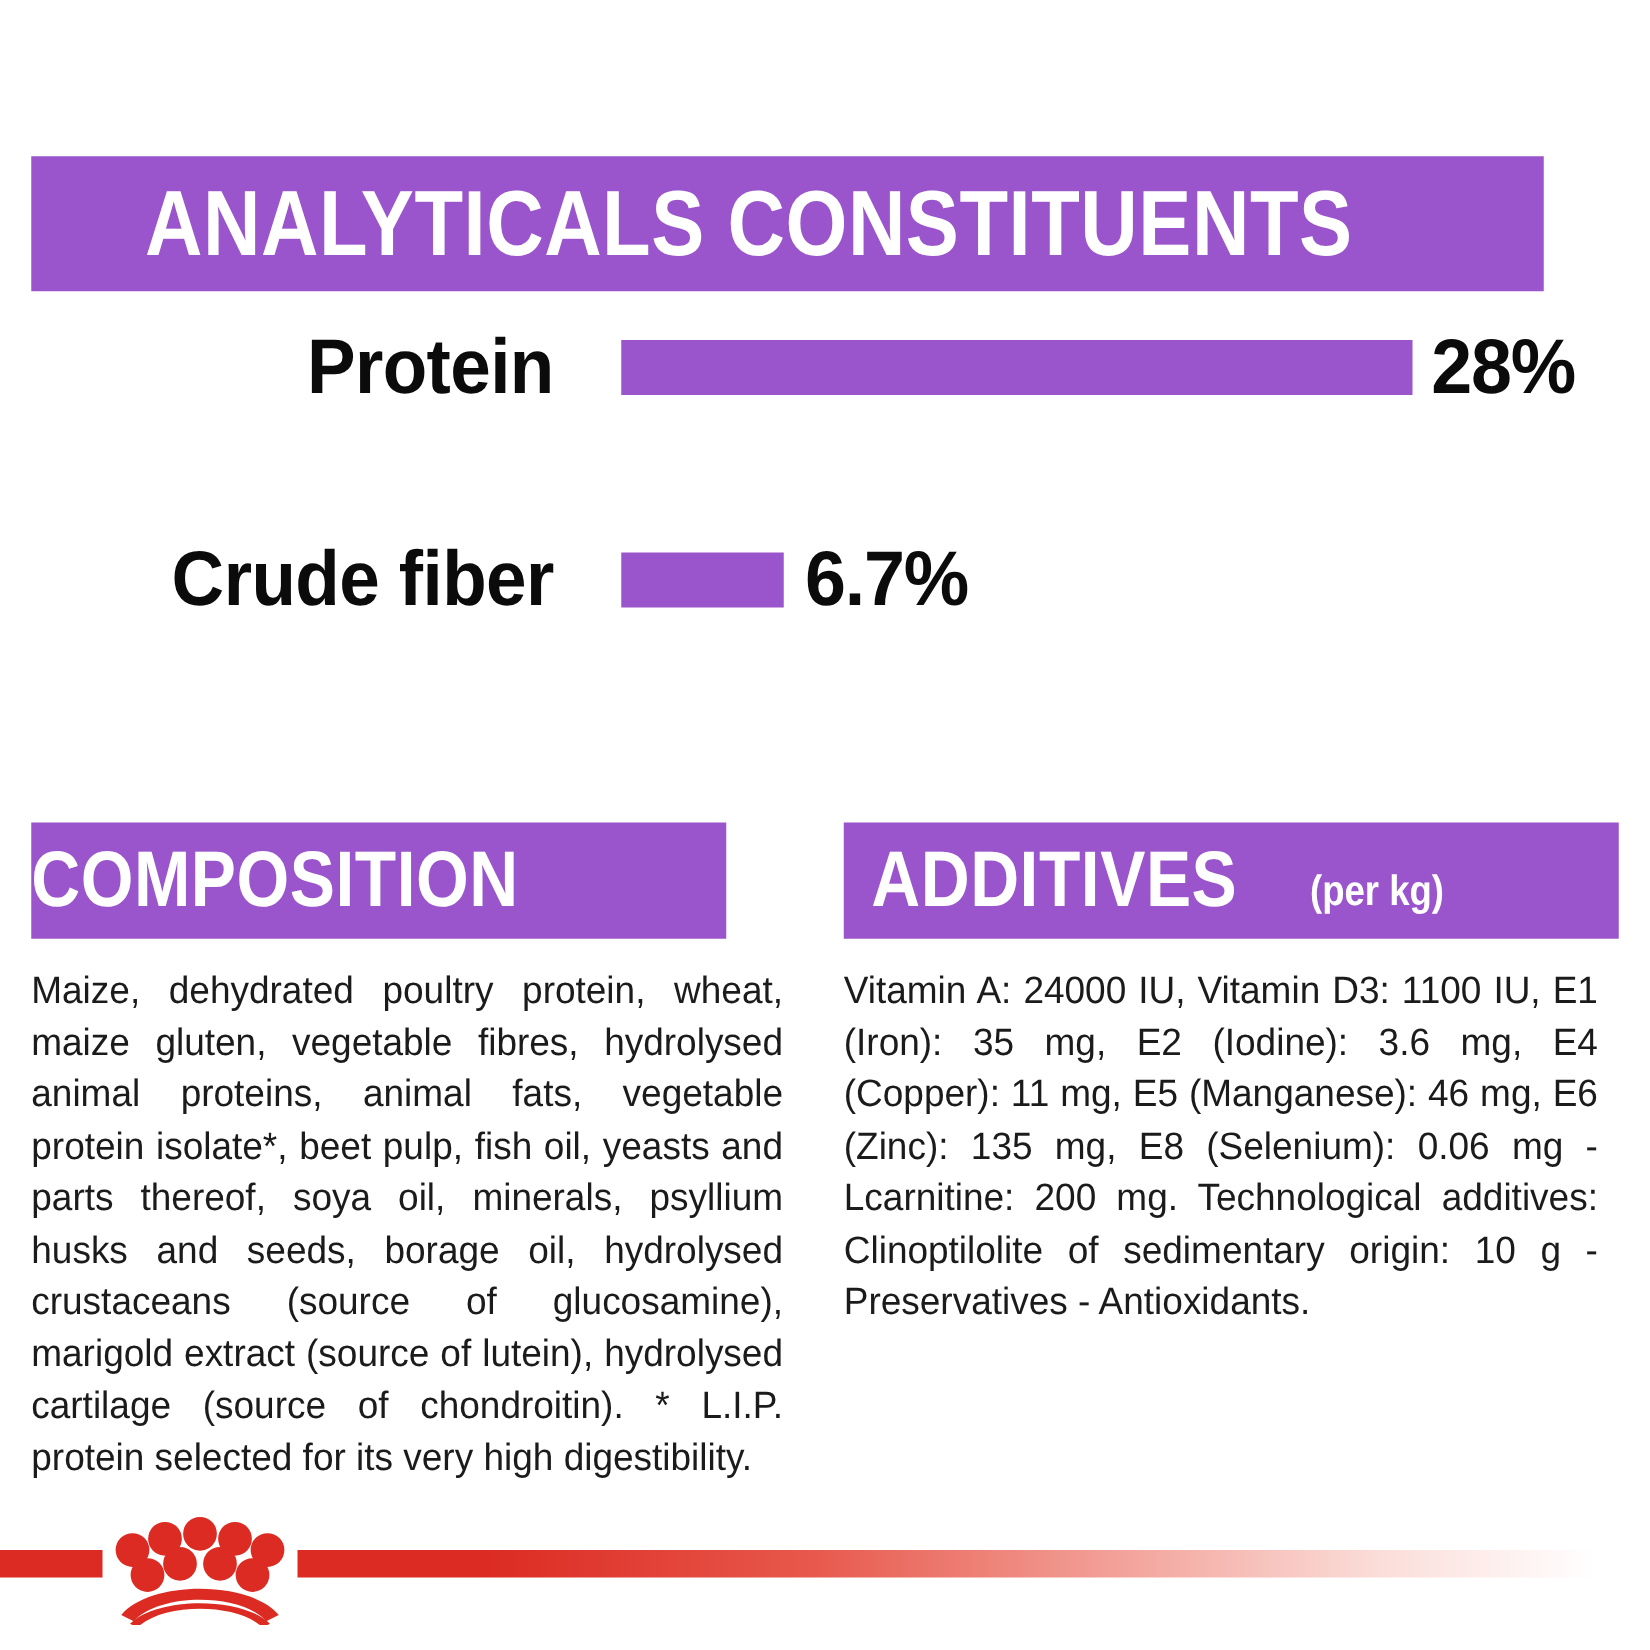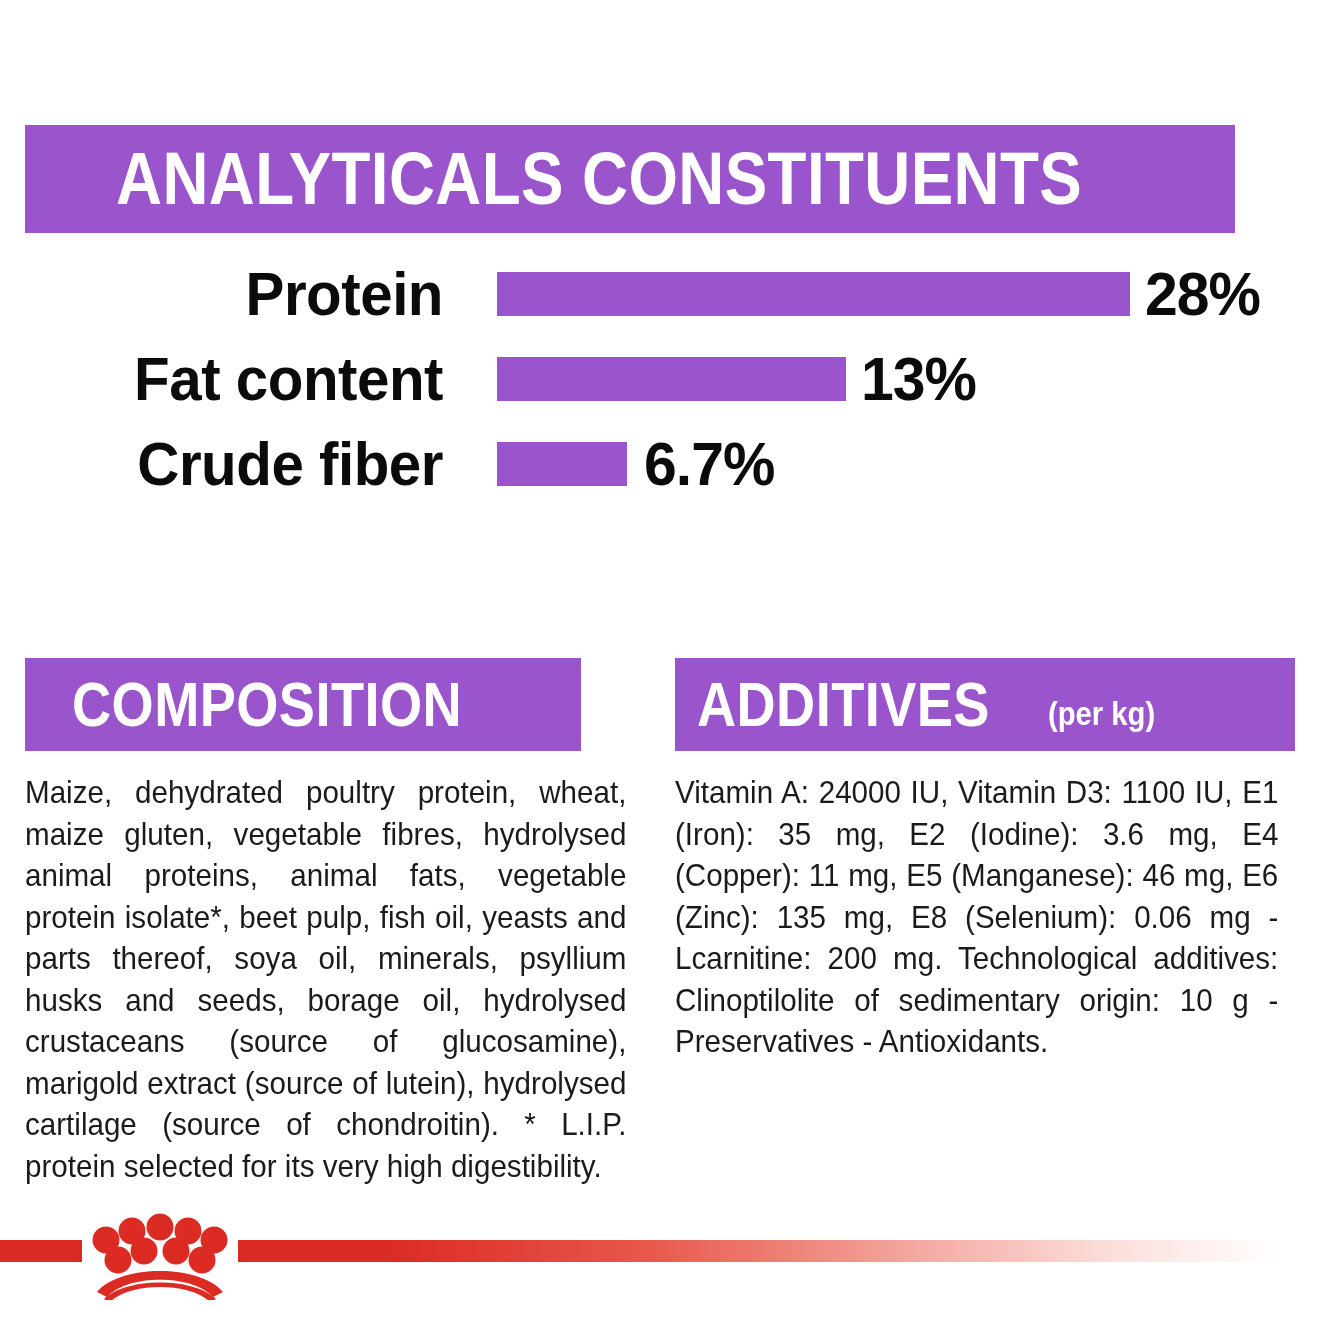--- a/index.html
+++ b/index.html
@@ -43,21 +43,20 @@
     padding-left: 95px;
     justify-content: center;
   }
   #analyticals-banner .banner-title { font-size: 74px; }
 
   #composition-banner {
     left: 25px;
     top: 658px;
     width: 556px;
     height: 93px;
-    padding-left: 47px;
   }
   #composition-banner .banner-title { font-size: 63px; }
 
   #additives-banner {
     left: 675px;
     top: 658px;
     width: 620px;
     height: 93px;
     padding-left: 22px;
   }
@@ -187,25 +186,20 @@
 </div>
 
 <div id="chart">
 
   <div class="chart-row r0">
     <span class="chart-label">Protein</span>
     <span class="chart-bar" style="width:633px"></span>
     <span class="chart-value" style="left:1145px">28%</span>
   </div>
 
-  <div class="chart-row r1">
-    <span class="chart-label">Fat content</span>
-    <span class="chart-bar" style="width:349px"></span>
-    <span class="chart-value" style="left:861px">13%</span>
-  </div>
 
   <div class="chart-row r2">
     <span class="chart-label">Crude fiber</span>
     <span class="chart-bar" style="width:130px"></span>
     <span class="chart-value" style="left:644px">6.7%</span>
   </div>
 
 </div>
 
 <div class="banner" id="composition-banner">

